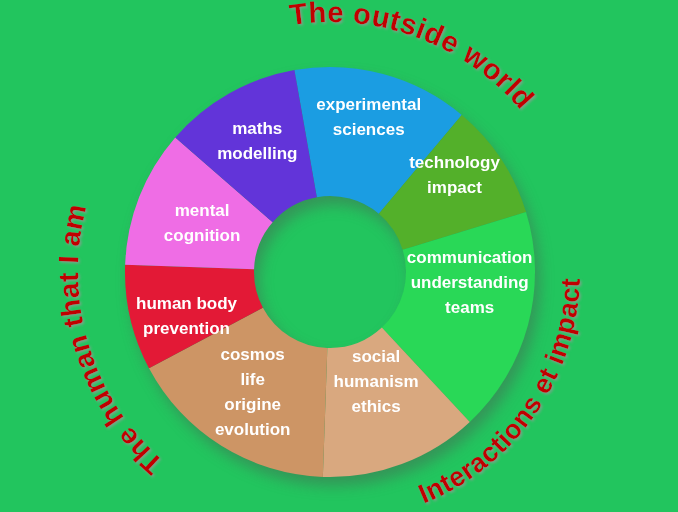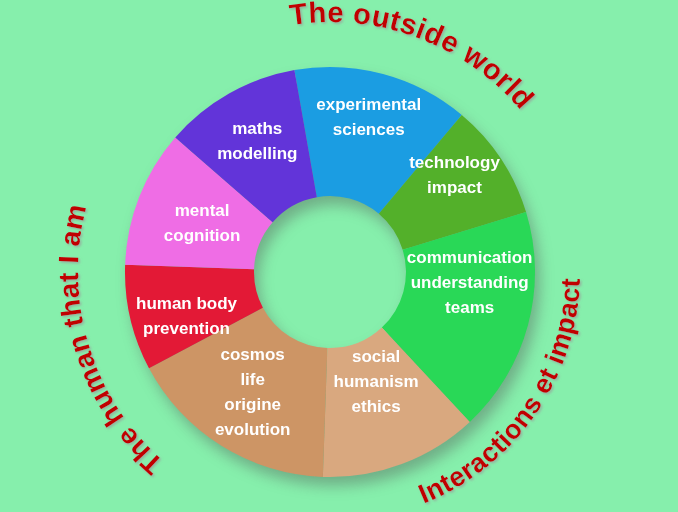--- a/index.html
+++ b/index.html
@@ -1,20 +1,20 @@
 <!DOCTYPE html>
 <html><head>
 <meta charset="utf-8">
 <style>
   html, body { margin: 0; padding: 0; background: #ffffff; }
   .canvas {
     position: relative;
     width: 678px;
     height: 512px;
-    background: #86efac;
+    background: #22c55e;
     overflow: hidden;
     font-family: "Liberation Sans", sans-serif;
   }
   svg { display: block; }
   .donut-group { filter: drop-shadow(5px 9px 7px rgba(80,80,80,0.40)); }
   text { font-family: "Liberation Sans", sans-serif; font-weight: bold; }
   .segment-label { fill: #ffffff; }
   .arc-label { letter-spacing: 0.5px; }
 </style>
 </head>

